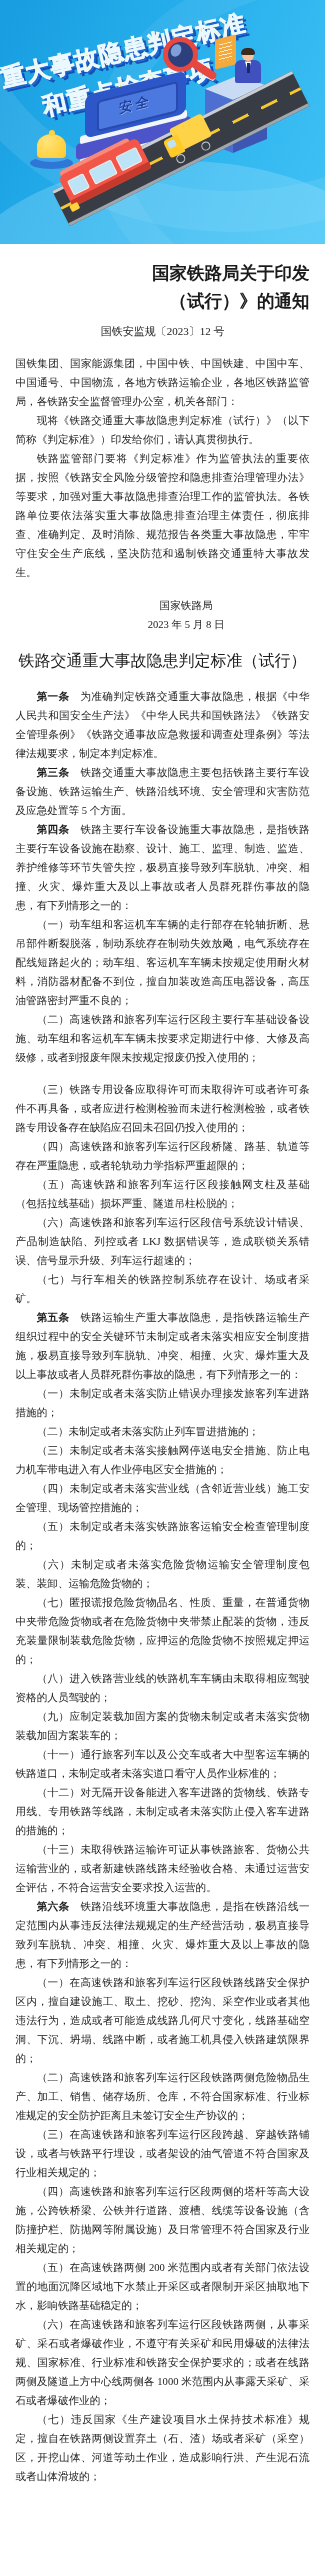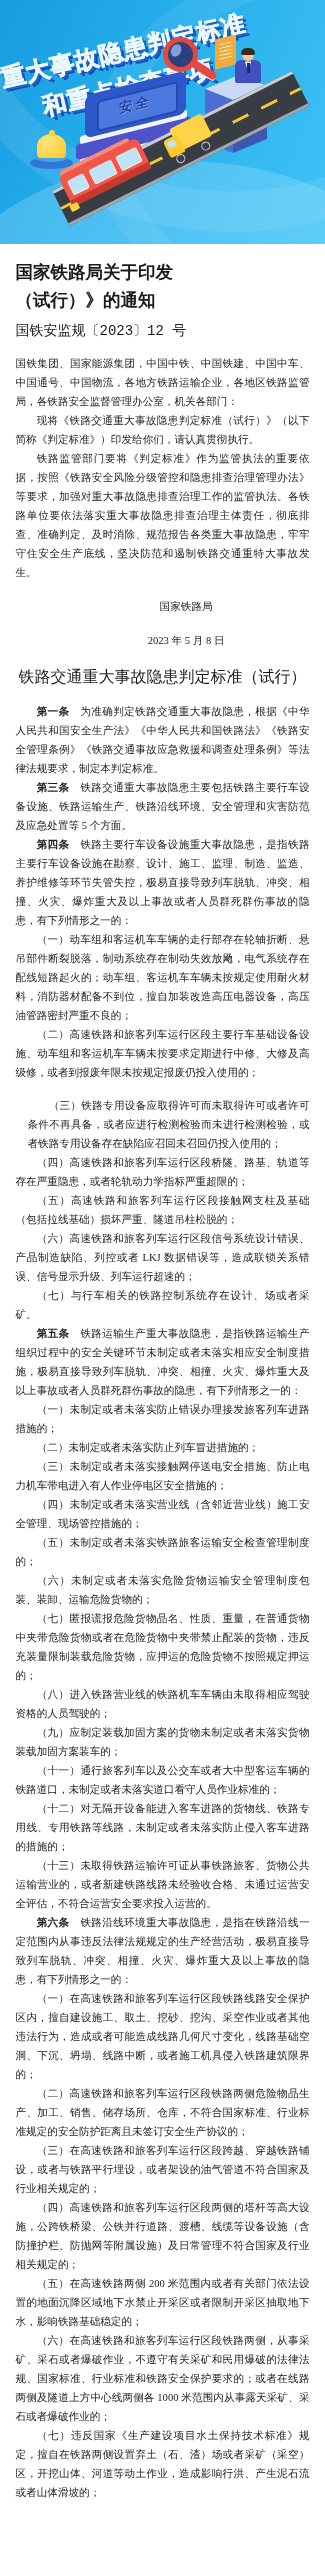--- a/index.html
+++ b/index.html
@@ -102,31 +102,31 @@
   .train .win{position:absolute;top:13.4px;height:13.4px;background:#BDE3F7;border:1.5px solid #FDEDEA;
     border-radius:2.1px;}
   .train .v1{left:6.2px;width:15.5px;} .train .v2{left:30px;width:23px;} .train .v3{left:60px;width:20.6px;}
   .train .band{position:absolute;left:0;top:32px;width:88px;height:7.2px;background:#C63A2E;
     border-radius:0 0 3.1px 3.1px;}
   .train .bumper{position:absolute;left:-3.1px;top:36px;width:9.3px;height:7.2px;background:#FFD23F;
     border-radius:1.5px;}
 
   
   .page{padding:12.4px 15.5px 20.6px 15.5px;}
-  .doc-title{font-size:17.5px;line-height:28px;font-weight:700;text-align:left;margin:3.1px 0 8.2px;font-family:Liberation Mono, monospace;}
-  .doc-number{font-size:14px;line-height:14.4px;text-align:left;margin:0 0 15.5px;font-family:Liberation Mono, monospace;}
+  .doc-title{font-size:17.5px;line-height:28px;font-weight:700;text-align:right;margin:3.1px 0 8.2px;}
+  .doc-number{font-size:11px;line-height:14.4px;text-align:center;margin:0 0 15.5px;}
   .para{font-size:10.6px;line-height:19px;text-align:justify;margin:0;}
   .indent{text-indent:2em;}
   .signature{margin:14.4px 85px 0 auto;width:max-content;text-align:center;}
-  .signature .sig-line{font-size:10.6px;line-height:19px;margin-top:15px;}
+  .signature .sig-line{font-size:10.6px;line-height:19px;}
   .std-heading{font-size:16px;line-height:24px;font-weight:400;text-align:center;margin:15.5px 0 13.4px;}
   .art-head{text-indent:2em;}
   .art-item{text-indent:2em;}
   .art-label{font-family:"Liberation Sans","DejaVu Sans",sans-serif;font-weight:700;margin-top:40px;}
-  .gap{margin-top:13.4px;margin-left:12px;}
+  .gap{margin-top:13.4px;}
 </style>
 </head>
 <body>
 
 <div class="banner">
   <div class="swoosh s1"></div>
   <div class="swoosh s2"></div>
   <div class="wave"></div>
 
   <div class="title3d">

